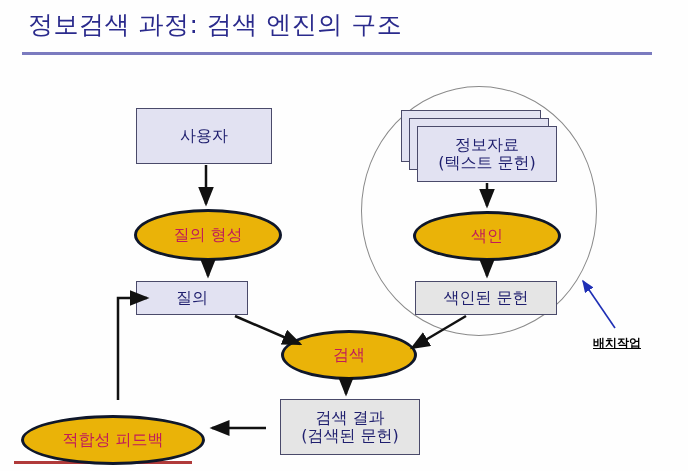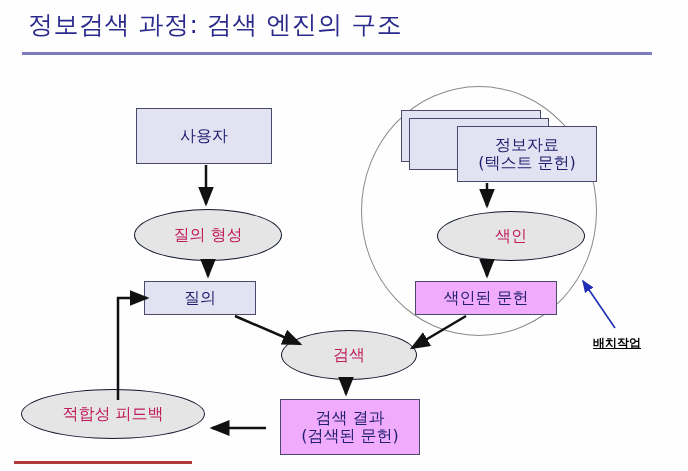--- a/index.html
+++ b/index.html
@@ -57,28 +57,28 @@
     font-size: 16px;
     display: flex;
     flex-direction: column;
     align-items: center;
     justify-content: center;
     line-height: 1.15;
     text-align: center;
     box-sizing: border-box;
   }
   .box.white {
-    background: #f0abfc;
+    background: #e5e5e5;
   }
   .box .l2 { display: block; }
 
   .ellipse {
     position: absolute;
-    background: #e5e5e5;
-    border: 1px solid #0f172a;
+    background: #eab308;
+    border: 3px solid #0f172a;
     border-radius: 50%;
     color: #c01b5a;
     font-size: 16px;
     display: flex;
     align-items: center;
     justify-content: center;
     text-align: center;
     box-sizing: border-box;
   }
 
@@ -124,46 +124,46 @@
 
   <div class="big-circle" style="left:361px; top:86px; width:236px; height:250px;"></div>
 
   <div class="stack-shadow" style="left:401px; top:110px; width:140px; height:52px;"></div>
   <div class="stack-shadow" style="left:409px; top:118px; width:140px; height:52px;"></div>
 
   <div class="box" style="left:136px; top:108px; width:136px; height:56px;">
     <span>사용자</span>
   </div>
 
-  <div class="box" style="left:417px; top:126px; width:140px; height:56px;margin-left:40px;">
+  <div class="box" style="left:417px; top:126px; width:140px; height:56px;">
     <span>정보자료</span>
     <span class="l2">(텍스트 문헌)</span>
   </div>
 
   <div class="ellipse" style="left:134px; top:209px; width:148px; height:52px;">
     <span>질의 형성</span>
   </div>
 
-  <div class="ellipse" style="left:437px; top:211px; width:148px; height:50px;">
+  <div class="ellipse" style="left:413px; top:211px; width:148px; height:50px;">
     <span>색인</span>
   </div>
 
-  <div class="box" style="left:144px; top:281px; width:112px; height:34px;">
+  <div class="box" style="left:136px; top:281px; width:112px; height:34px;">
     <span>질의</span>
   </div>
 
   <div class="box white" style="left:415px; top:281px; width:142px; height:34px;">
     <span>색인된 문헌</span>
   </div>
 
   <div class="ellipse" style="left:281px; top:330px; width:136px; height:50px;">
     <span>검색</span>
   </div>
 
-  <div class="ellipse" style="left:21px; top:389px; width:184px; height:50px;">
+  <div class="ellipse" style="left:21px; top:415px; width:184px; height:50px;">
     <span>적합성 피드백</span>
   </div>
 
   <div class="box white" style="left:280px; top:399px; width:140px; height:56px;">
     <span>검색 결과</span>
     <span class="l2">(검색된 문헌)</span>
   </div>
 
   <div class="label-blue" style="left:593px; top:335px;">배치작업</div>
 

